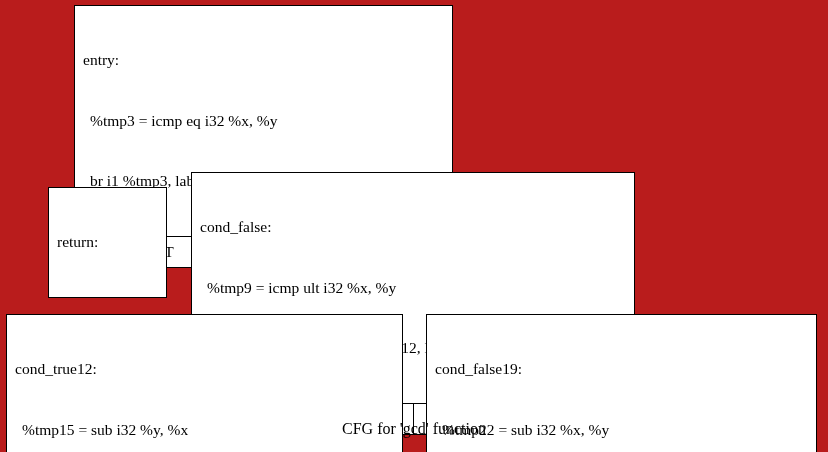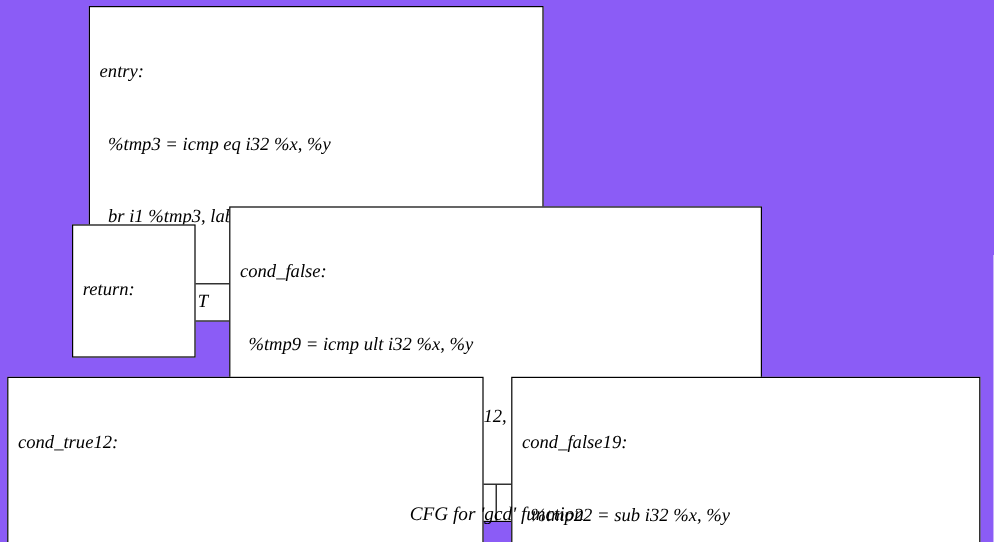--- a/index.html
+++ b/index.html
@@ -5,25 +5,24 @@
 <style>
   html, body {
     margin: 0;
     padding: 0;
     background: #ffffff;
   }
   #canvas {
     position: relative;
     width: 828px;
     height: 452px;
-    background: #8b5cf6;
+    background: #b91c1c;
     overflow: hidden;
     font-family: "Liberation Serif", "DejaVu Serif", serif;
     color: #000000;
-    font-style: italic;
   }
 
   
   .node {
     position: absolute;
     box-sizing: border-box;
     border: 1px solid #000000;
     background: #ffffff;
   }
   .node-body {
@@ -53,21 +52,21 @@
     justify-content: center;
     font-size: 15.5px;
     line-height: 1;
   }
   .port + .port {
     border-left: 1px solid #000000;
   }
 
   
   #node-entry        { left: 74px;  top: 5px;   width: 379px; }
-  #node-return       { left: 60px;  top: 187px; width: 103px; }
+  #node-return       { left: 48px;  top: 187px; width: 119px; }
   #node-cond-false   { left: 191px; top: 172px; width: 444px; }
   #node-cond-true12  { left: 6px;   top: 314px; width: 397px; }
   #node-cond-false19 { left: 426px; top: 314px; width: 391px; }
 
   
   #edges {
     position: absolute;
     left: 0;
     top: 0;
     width: 828px;
@@ -141,20 +140,21 @@
     </div>
     <div class="ports">
       <div class="port">T</div>
       <div class="port">F</div>
     </div>
   </div>
 
   <div class="node" id="node-cond-true12">
     <div class="node-body">
       <span class="line">cond_true12:</span>
+      <span class="line indent">%tmp15 = sub i32 %y, %x</span>
       
       
     </div>
   </div>
 
   <div class="node" id="node-cond-false19">
     <div class="node-body">
       <span class="line">cond_false19:</span>
       <span class="line indent">%tmp22 = sub i32 %x, %y</span>
       

